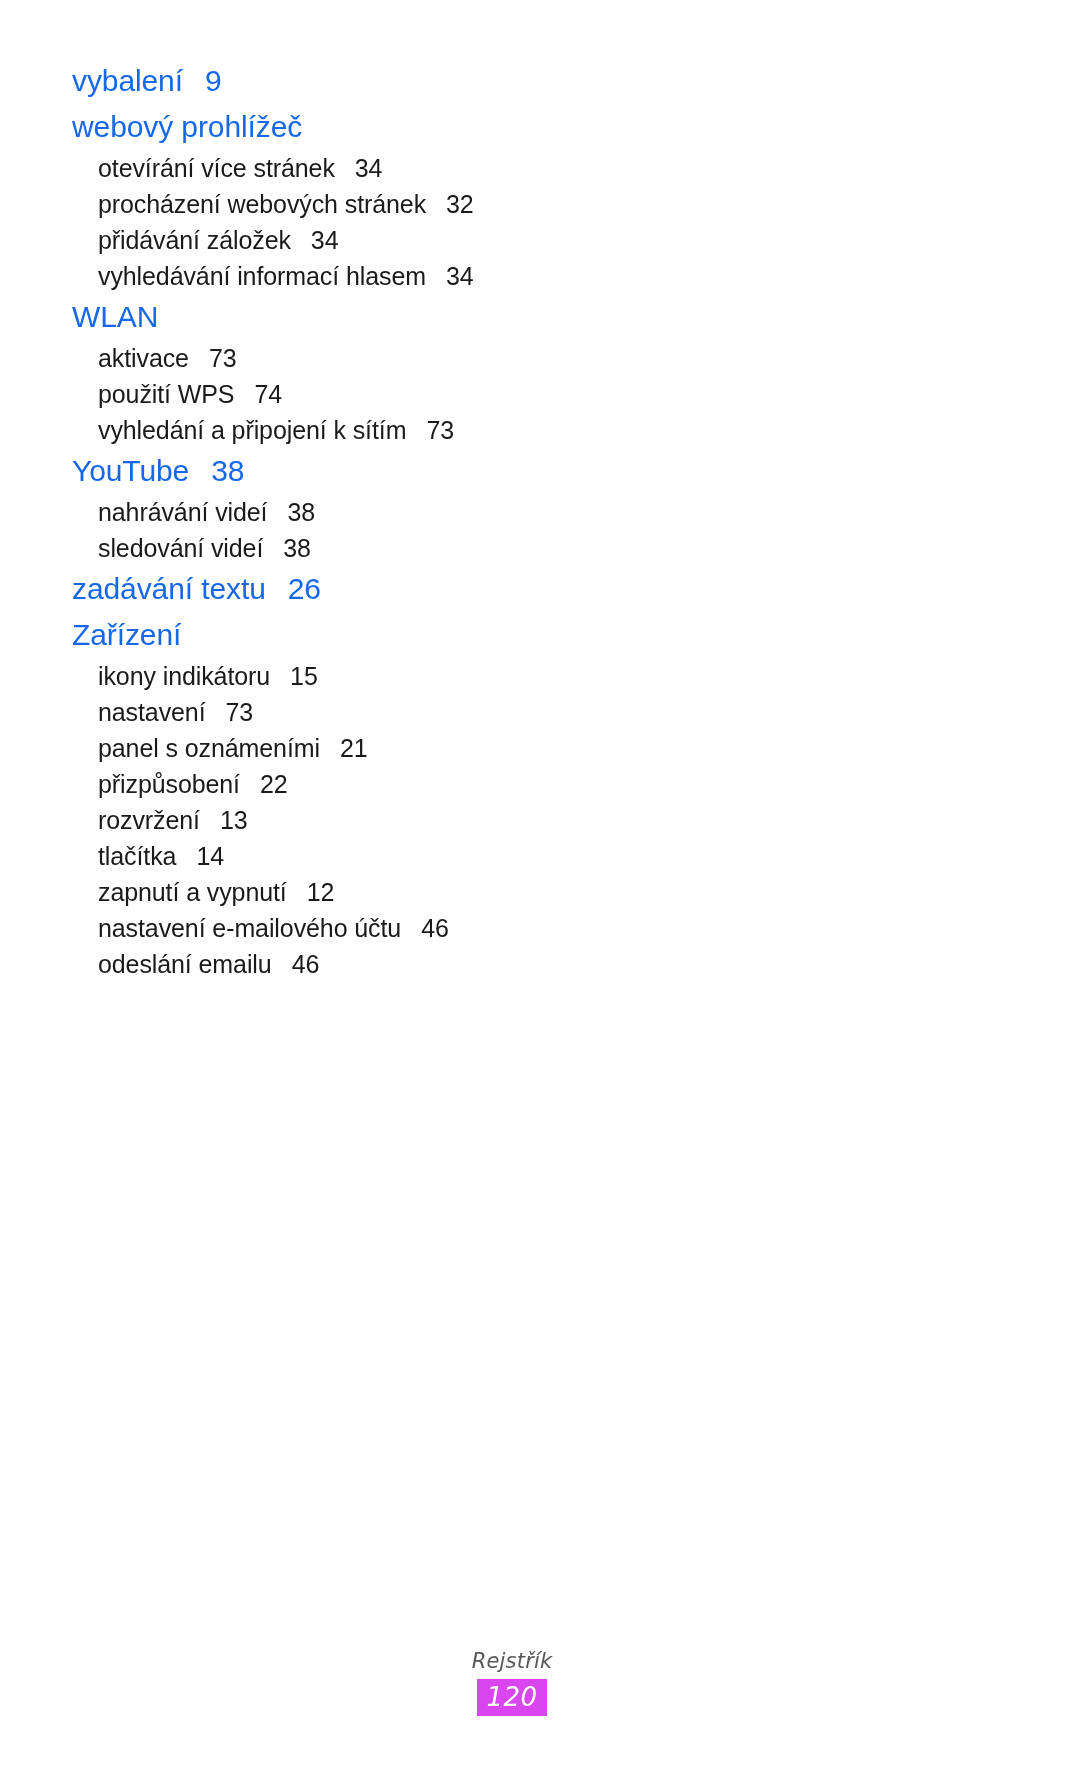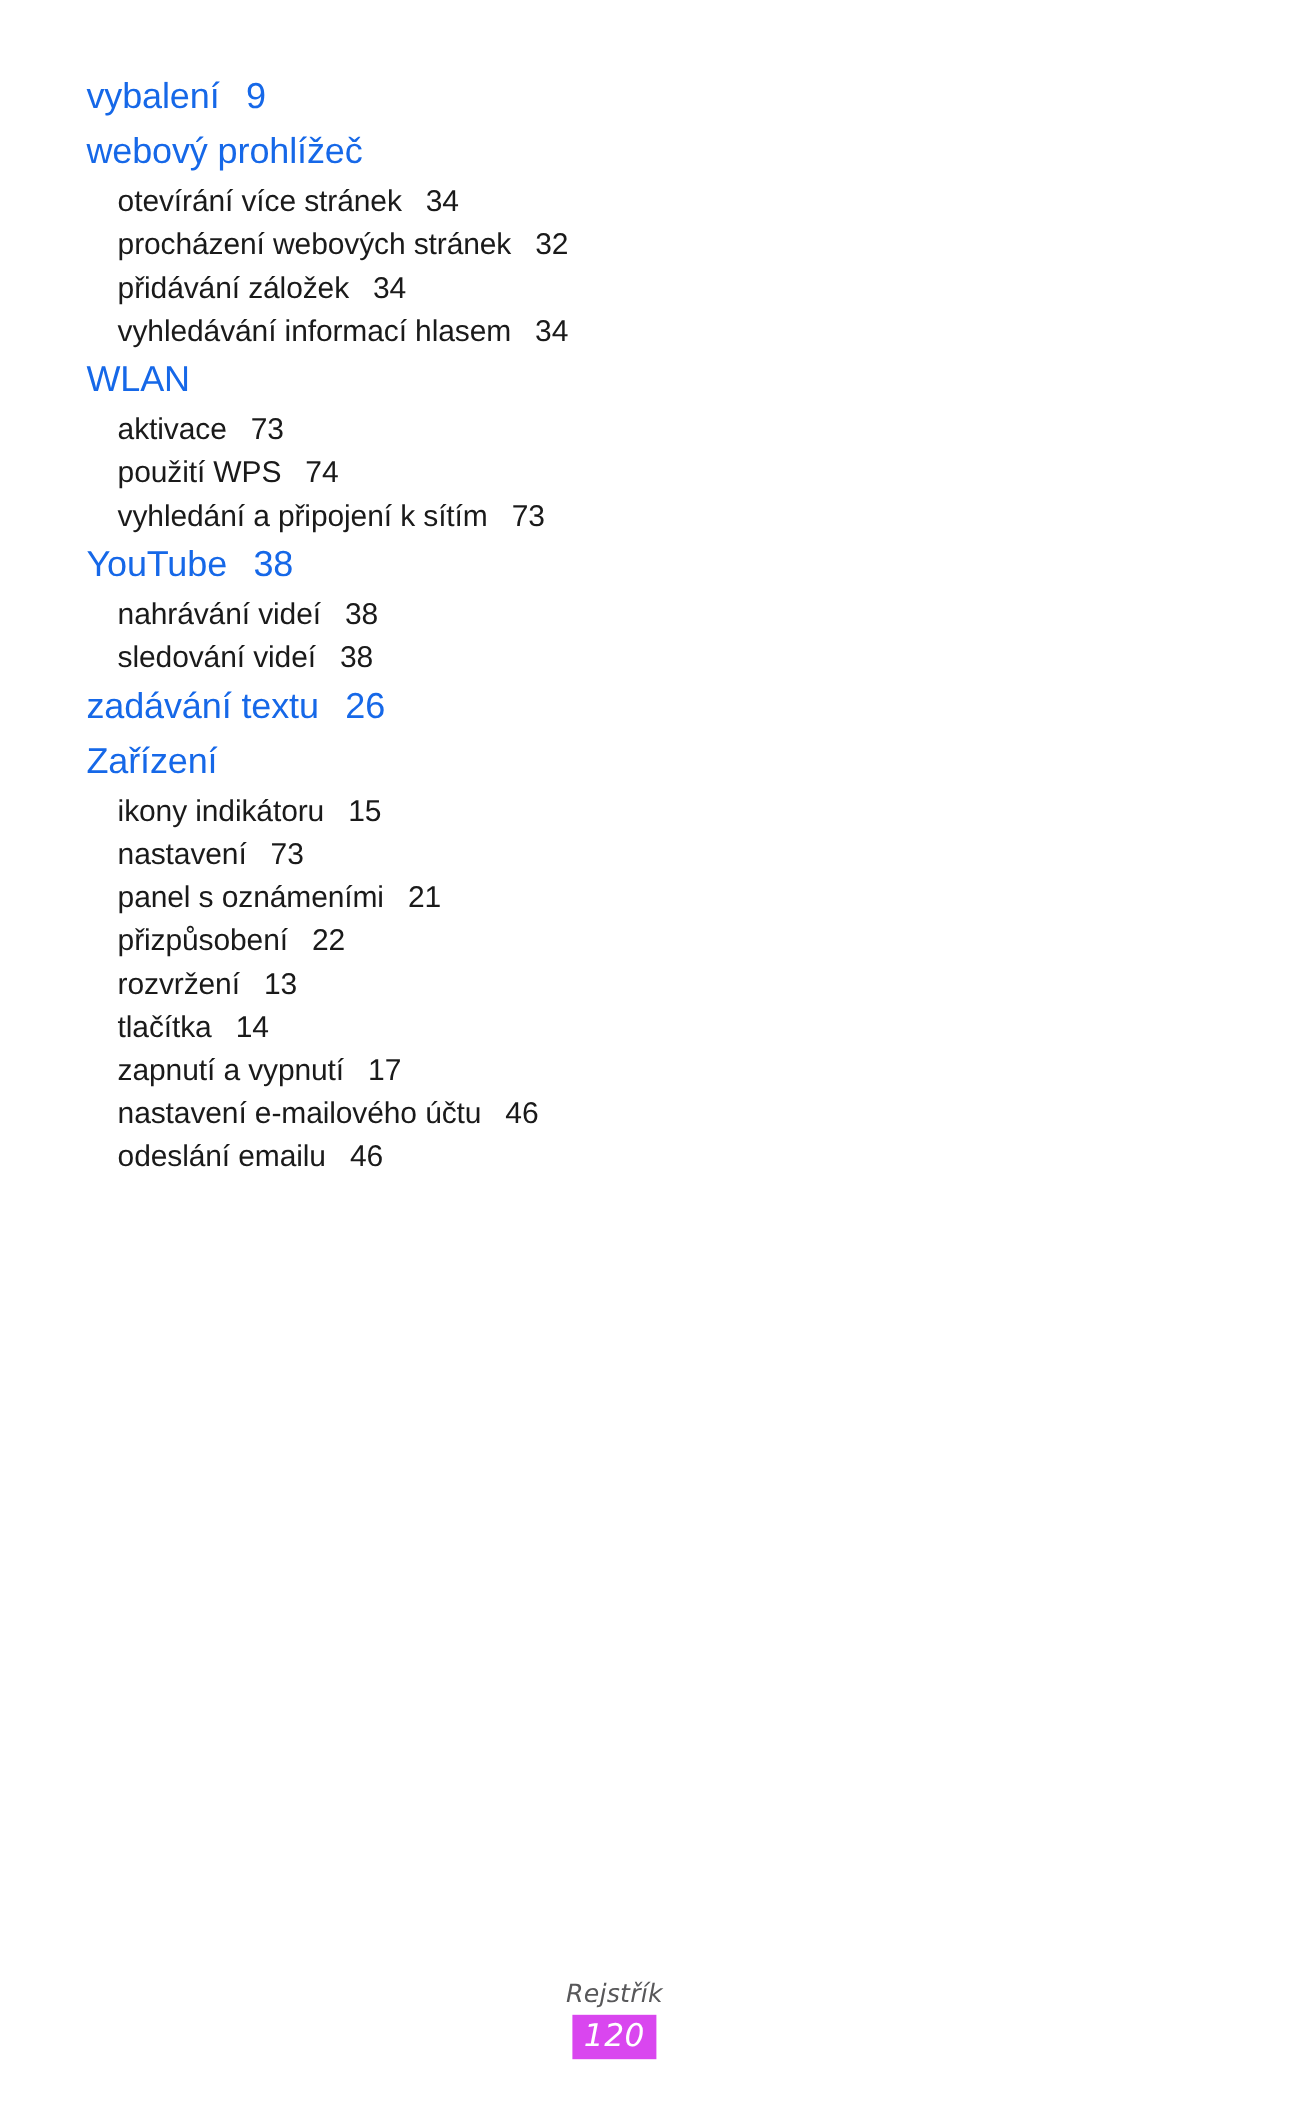--- a/index.html
+++ b/index.html
@@ -121,21 +121,21 @@
         <div class="heading"><span>zadávání textu</span><span class="page-num">26</span></div>
       </div>
       <div class="entry-group">
         <div class="heading"><span>Zařízení</span></div>
         <div class="sub-entry"><span class="label">ikony indikátoru</span><span class="page-num">15</span></div>
         <div class="sub-entry"><span class="label">nastavení</span><span class="page-num">73</span></div>
         <div class="sub-entry"><span class="label">panel s oznámeními</span><span class="page-num">21</span></div>
         <div class="sub-entry"><span class="label">přizpůsobení</span><span class="page-num">22</span></div>
         <div class="sub-entry"><span class="label">rozvržení</span><span class="page-num">13</span></div>
         <div class="sub-entry"><span class="label">tlačítka</span><span class="page-num">14</span></div>
-        <div class="sub-entry"><span class="label">zapnutí a vypnutí</span><span class="page-num">17</span></div>
+        <div class="sub-entry"><span class="label">zapnutí a vypnutí</span><span class="page-num">12</span></div>
       </div>
       <div class="entry-group">
         <div class="sub-entry"><span class="label">nastavení e-mailového účtu</span><span class="page-num">46</span></div>
         <div class="sub-entry"><span class="label">odeslání emailu</span><span class="page-num">46</span></div>
       </div>
     </div>
 
   <div class="footer">
     <div class="footer-inner">
       <div class="footer-title">Rejstřík</div>

